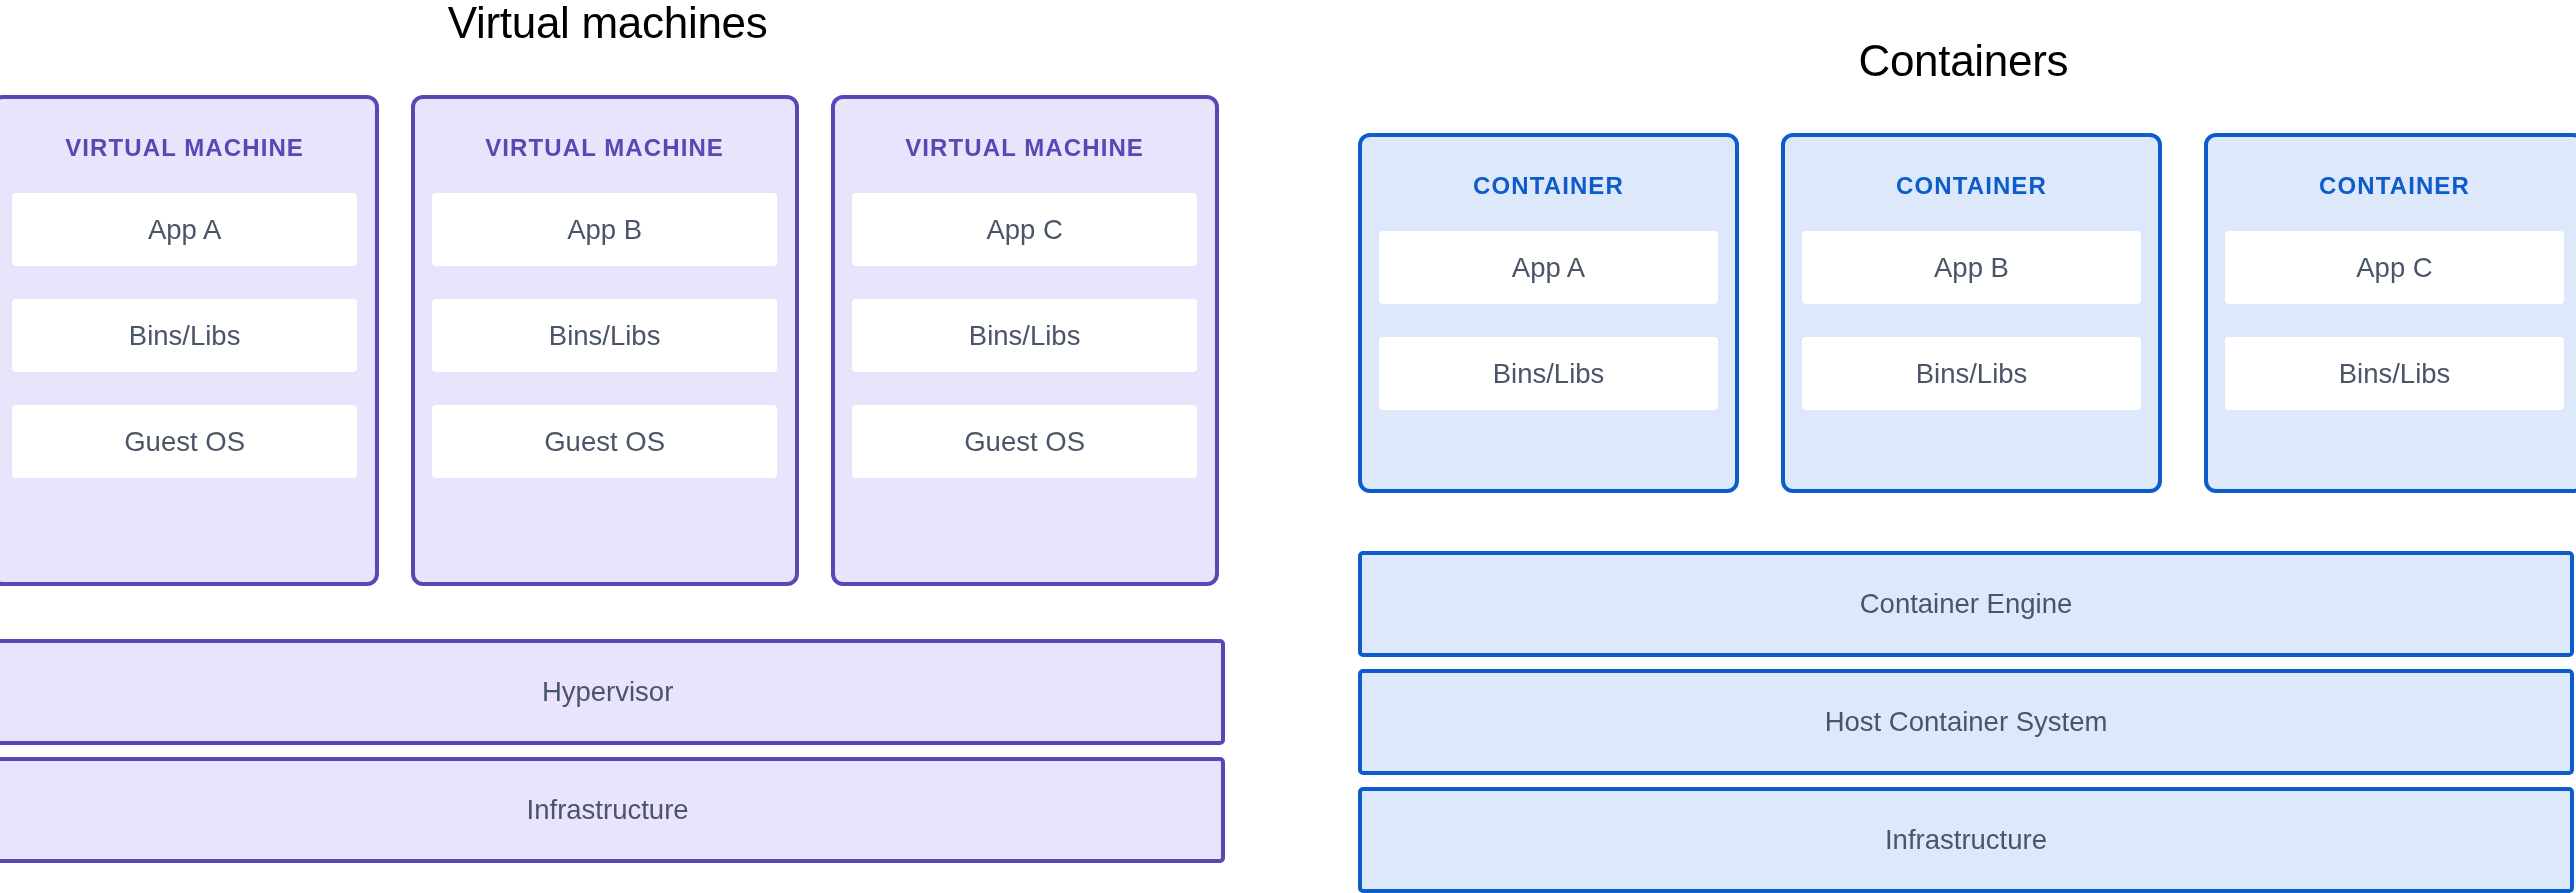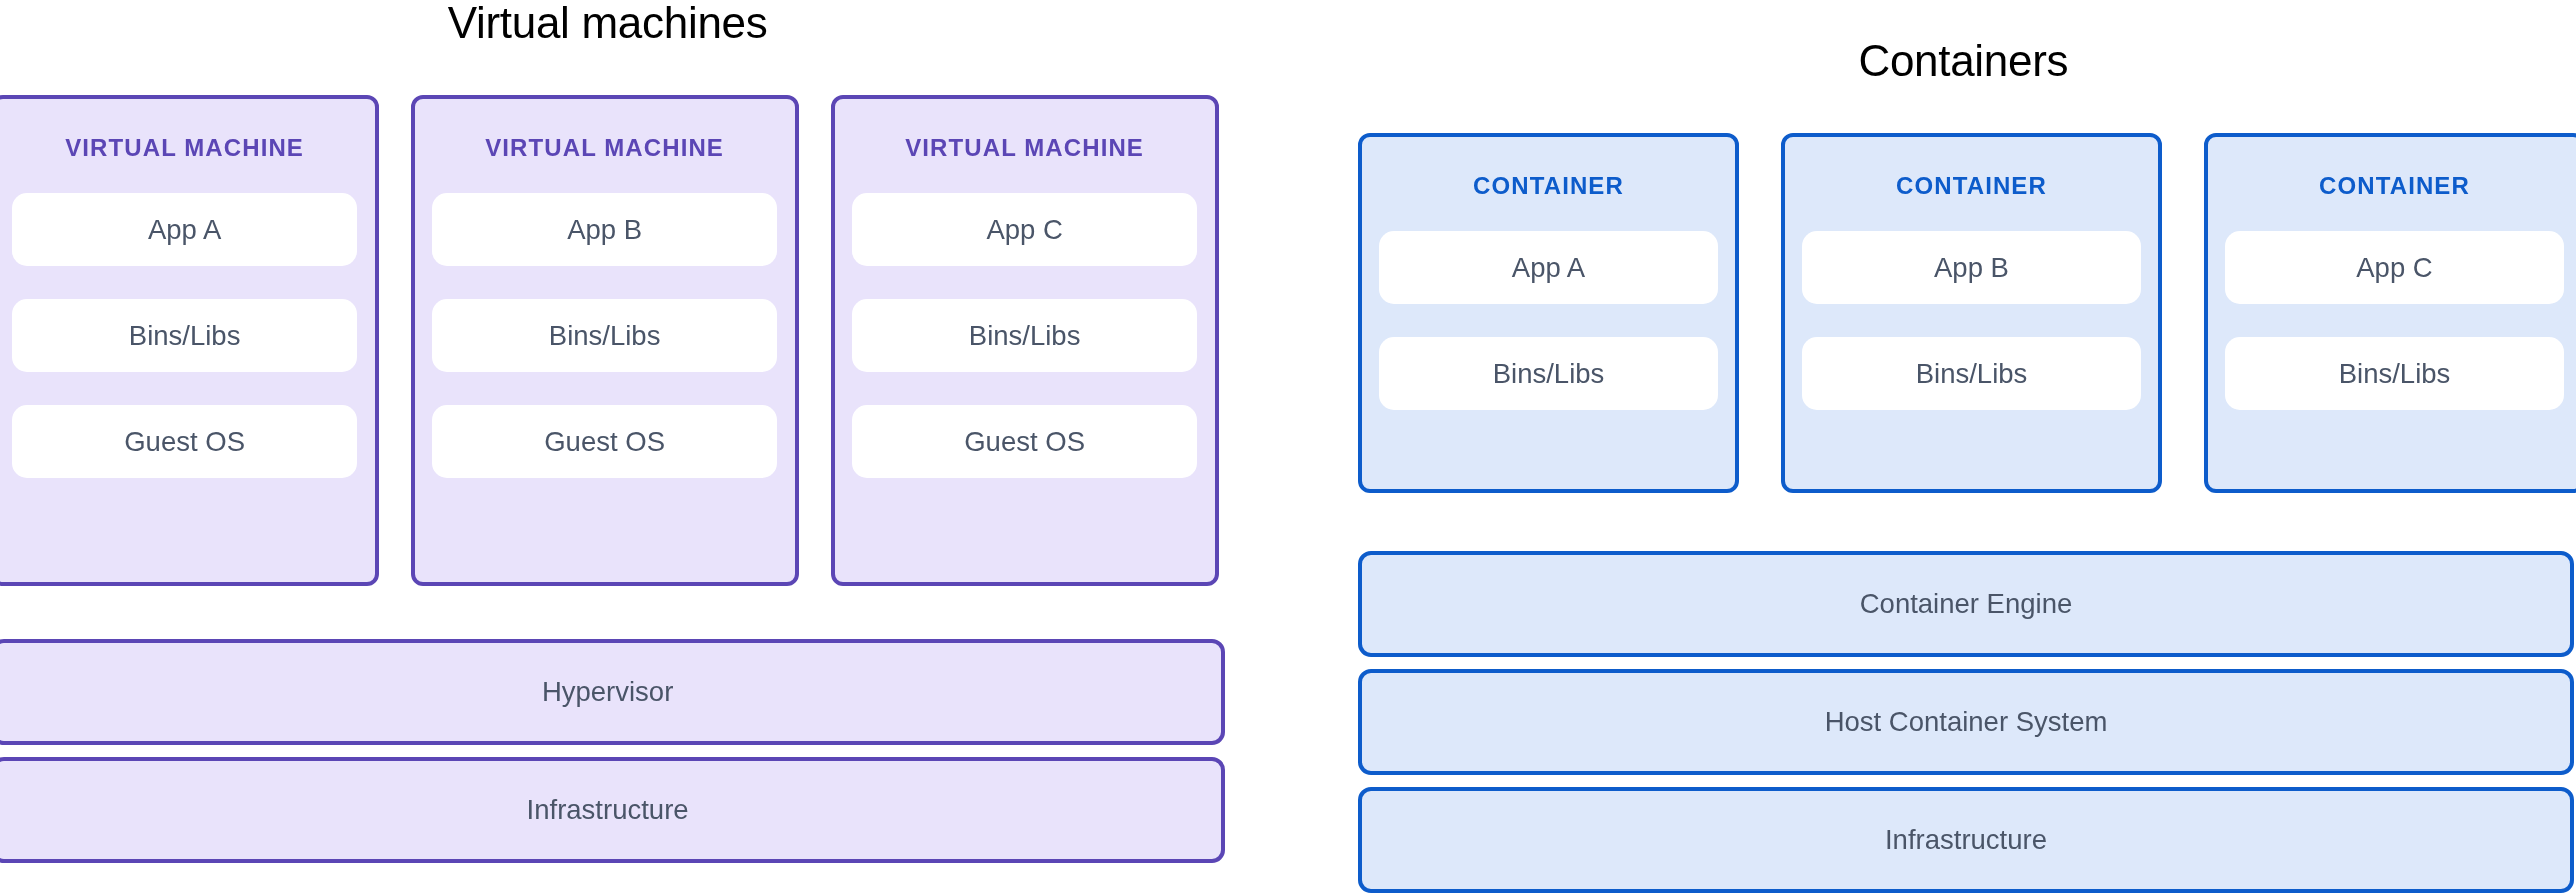--- a/index.html
+++ b/index.html
@@ -107,21 +107,21 @@
   }
   .card-ct .card-label {
     color: #0d5ccb;
     padding-top: 37px;
     padding-bottom: 33px;
   }
 
   
   .inner-box {
     background: #ffffff;
-    border-radius: 15px;
+    border-radius: 4px;
     display: flex;
     align-items: center;
     justify-content: center;
     color: #4a5568;
     font-size: 27.5px;
     font-weight: 400;
     line-height: 1;
     white-space: nowrap;
   }
   .card-vm .inner-box {
@@ -147,21 +147,21 @@
   }
   .bar-stack-ct {
     top: 513px;
     width: 1216px;
     gap: 12px;
   }
 
   .bar {
     box-sizing: border-box;
     height: 106px;
-    border-radius: 13px;
+    border-radius: 5px;
     display: flex;
     align-items: center;
     justify-content: center;
     color: #4a5568;
     font-size: 27.5px;
     font-weight: 400;
     line-height: 1;
     white-space: nowrap;
   }
   .bar-vm {

